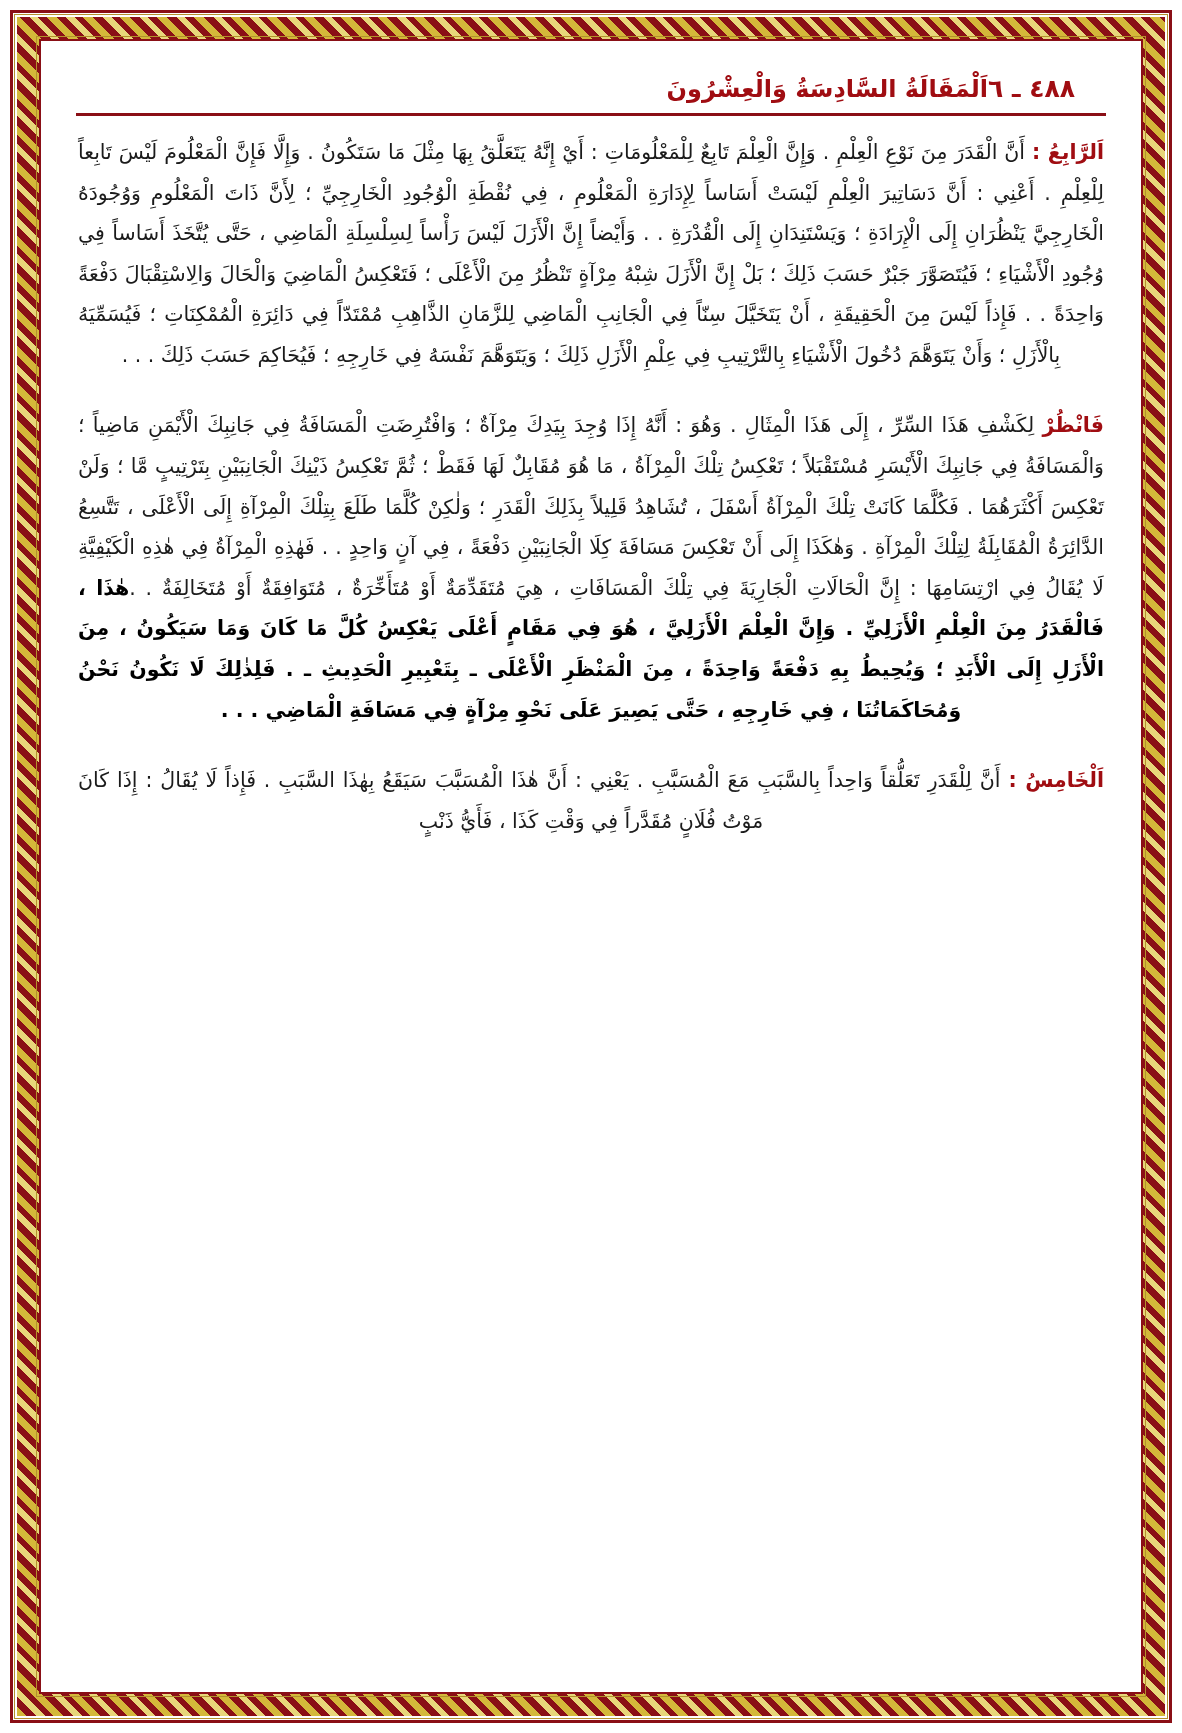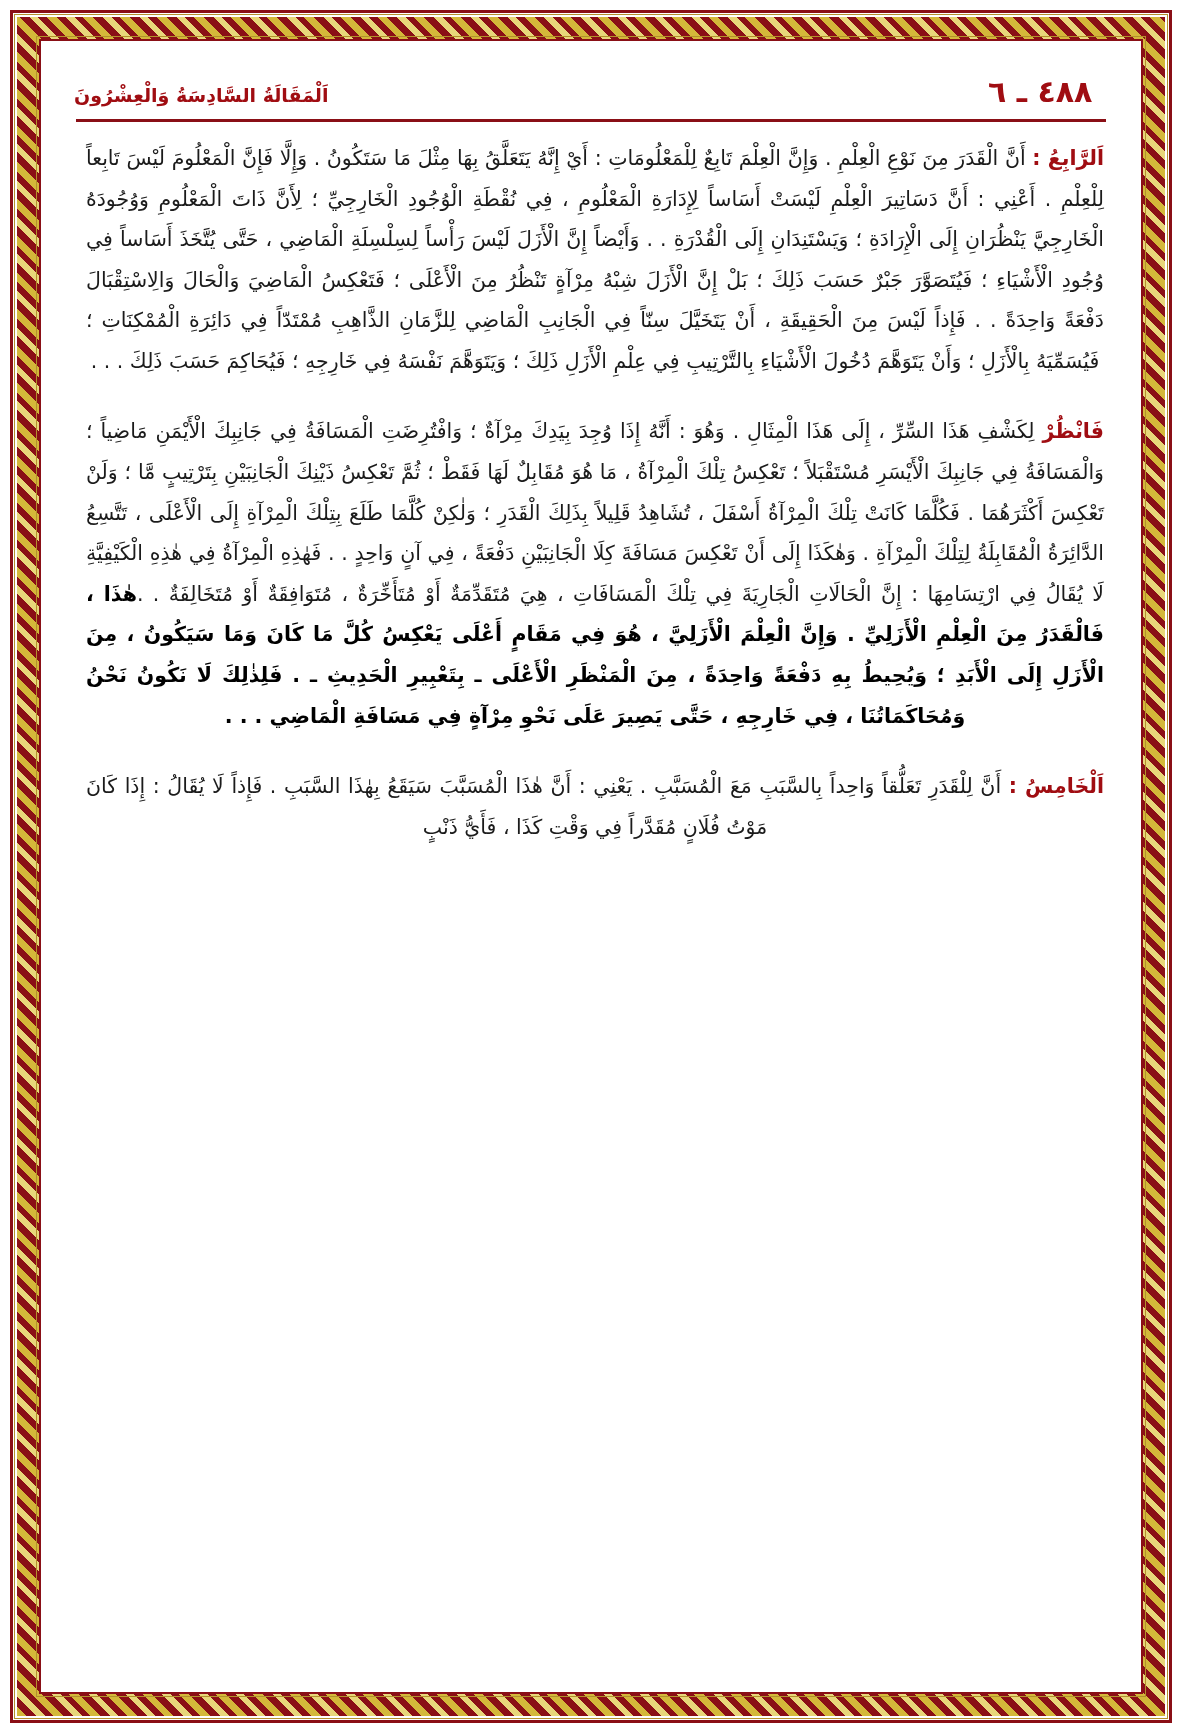--- a/index.html
+++ b/index.html
@@ -96,50 +96,50 @@
     display: flex;
     flex-direction: row;
     align-items: baseline;
     justify-content: space-between;
     padding: 22px 22px 0 22px;
     box-sizing: border-box;
   }
 
   .header .chapter-title {
     color: #a00d12;
-    font-size: 19px;
+    font-size: 24px;
     font-weight: bold;
     letter-spacing: 0;
     flex: 1;
-    text-align: left;
+    text-align: right;
   }
 
   .header .page-number {
     color: #a00d12;
-    font-size: 30px;
+    font-size: 25px;
     font-weight: bold;
     white-space: nowrap;
     min-width: 120px;
     text-align: left;
     direction: rtl;
   }
 
   .header-rule {
     margin: 10px 24px 0 24px;
     height: 3px;
     background: #8a0f16;
   }
 
   .body-text {
     padding: 16px 26px 0 26px;
     box-sizing: border-box;
   }
 
   p.para {
-    margin: 0 0 20px 8px;
+    margin: 0 0 20px 0;
     font-size: 20.5px;
     line-height: 1.98;
     color: #1b1b1b;
     text-align: justify;
     text-align-last: center;
     text-justify: inter-word;
     font-family: "DejaVu Sans", "Liberation Sans", sans-serif;
   }
 
   .lead {

